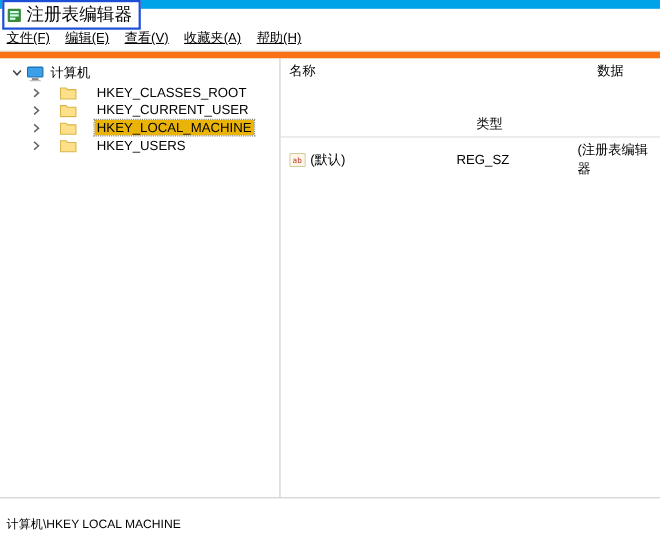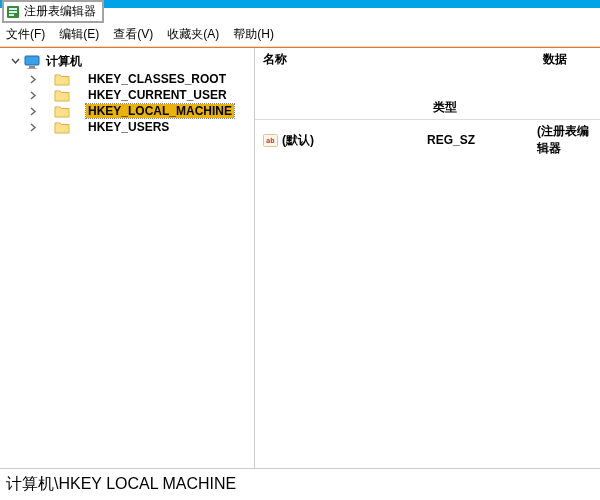--- a/index.html
+++ b/index.html
@@ -1,41 +1,41 @@
 <!DOCTYPE html>
 <html><head>
 <meta charset="utf-8">
 <style>
 * { box-sizing: border-box; margin: 0; padding: 0; }
 body { font-family: "Microsoft YaHei", "Segoe UI", sans-serif; font-size: 12px; background: #fff; width: 600px; height: 500px; overflow: hidden; display: flex; flex-direction: column; }
 .titlebar-wrap { background: #00a2e8; height: 8px; width: 100%; }
-.titlebox { position: absolute; top: 0; left: 2px; background: #fff; border: 2px solid #a3a3a3; padding: 1px 6px 1px 2px; display: flex; align-items: center; gap: 4px; font-size: 12px; z-index: 10; }
+.titlebox { position: absolute; top: 0; left: 2px; background: #fff; border: 2px solid #1d4ed8; padding: 1px 6px 1px 2px; display: flex; align-items: center; gap: 4px; font-size: 16px; z-index: 10; }
 .app-icon { width: 14px; height: 14px; display: inline-block; }
-.menubar { display: flex; gap: 14px; padding: 4px 6px 3px; border-bottom: 1px solid #ddd; font-size: 12px; margin-top: 14px; }
+.menubar { display: flex; gap: 14px; padding: 4px 6px 3px; border-bottom: 1px solid #ddd; font-size: 12px; margin-top: 14px; text-decoration: underline; }
 .menubar span { cursor: default; }
-.content { flex: 1; display: flex; border-top: 1px solid #f97316; min-height: 0; font-weight: bold; }
+.content { flex: 1; display: flex; border-top: 6px solid #f97316; min-height: 0; }
 .tree { width: 255px; border-right: 1px solid #ccc; padding: 4px 2px; overflow: auto; }
 .tree-root { display: flex; align-items: center; gap: 4px; padding: 1px 0 1px 8px; font-size: 12px; }
 .tree-children { padding-left: 12px; }
 .tree-item { display: flex; align-items: center; gap: 16px; padding: 1px 0 1px 14px; font-size: 12px; white-space: nowrap; }
 .expander { width: 10px; height: 10px; display: flex; align-items: center; justify-content: center; color: #555; }
 .tree-item.selected .label { background: #eab308; outline: 1px dotted #888; }
 .label { padding: 0 2px; }
 .right { flex: 1; display: flex; flex-direction: column; min-width: 0; justify-content: flex-end; }
 .columns { display: flex; border-bottom: 1px solid #ddd; padding: 3px 0 3px 8px; font-size: 12px; gap: 0; }
 .col { flex-shrink: 0; }
 .col.name { width: 170px; }
 .col.type { width: 110px; margin-top: 48px; }
 .col.data { flex: 1; }
 .rows { flex: 1; padding: 2px 0 0 8px; }
 .row { display: flex; align-items: center; padding: 1px 0; font-size: 12px; }
-.row .cell.name { width: 164px; display: flex; align-items: center; gap: 4px; }
+.row .cell.name { width: 152px; display: flex; align-items: center; gap: 4px; }
 .row .cell.type { width: 110px; }
 .row .cell.data { flex: 1; }
-.statusbar { border-top: 1px solid #ccc; padding: 5px 6px; font-size: 16px; }
+.statusbar { border-top: 1px solid #ccc; padding: 16px 6px; font-size: 11px; }
 svg { display: block; }
 </style>
 </head>
 <body>
 
 <div class="titlebar-wrap"></div>
 <div class="titlebox">
   <span class="app-icon">
     <svg viewBox="0 0 14 14">
         <rect x="1" y="1" width="12" height="12" fill="#3a8a3a" rx="1"></rect>

